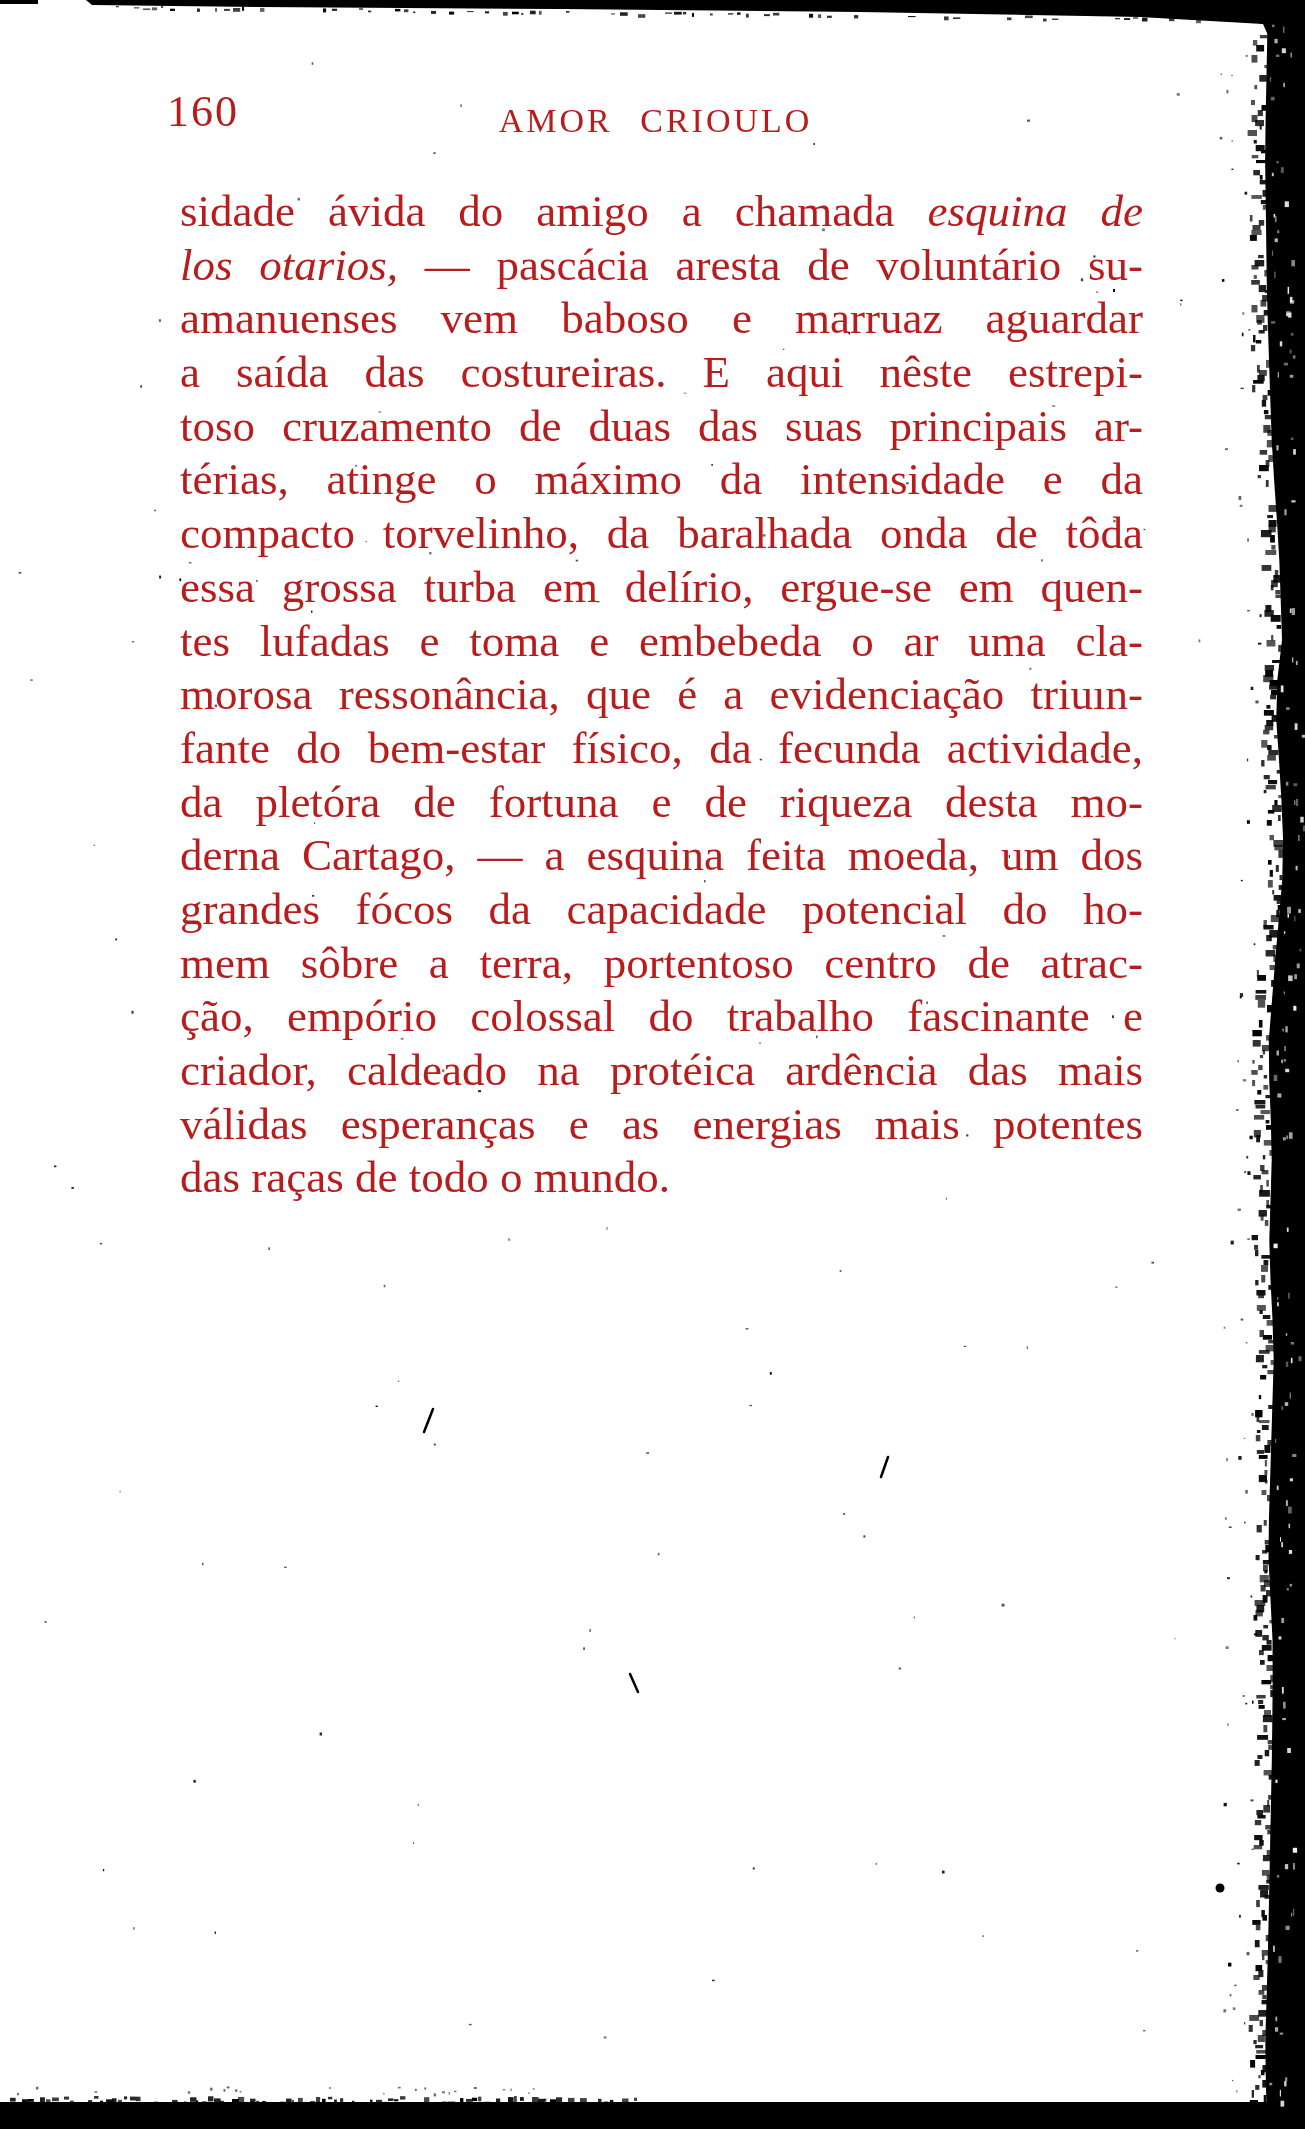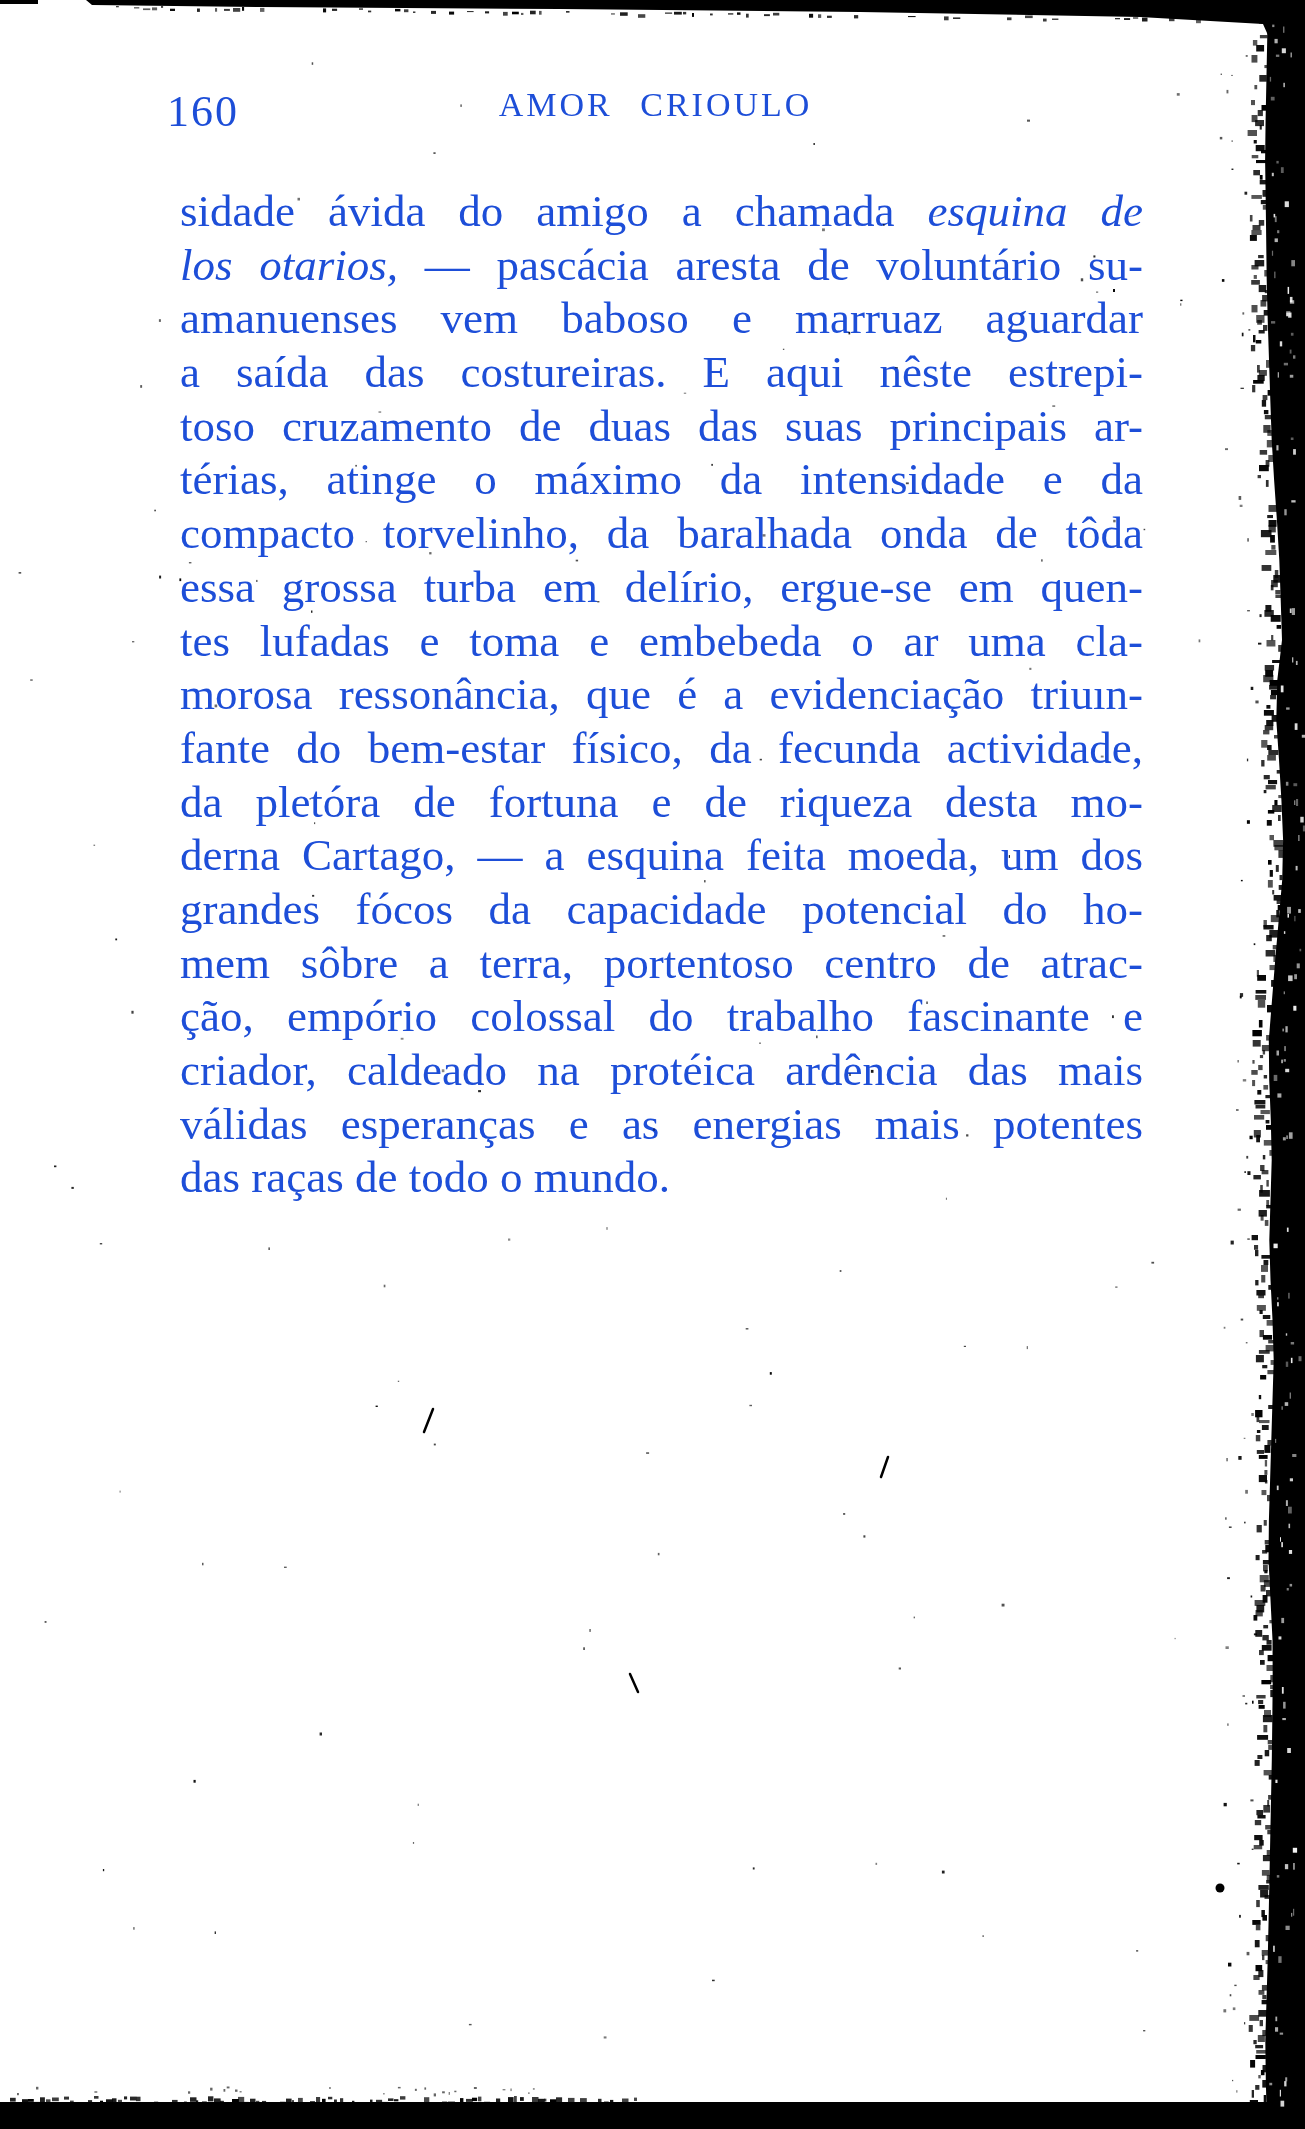--- a/index.html
+++ b/index.html
@@ -1,28 +1,28 @@
 <!DOCTYPE html>
 <html><head>
 <meta charset="utf-8">
 <style>
   html,body{margin:0;padding:0;background:#777;}
   .page{
     position:relative;width:1305px;height:2129px;background:#ffffff;
-    overflow:hidden;font-family:"Liberation Serif",serif;color:#1d4ed8;
+    overflow:hidden;font-family:"Liberation Serif",serif;color:#b91c1c;
     margin:0 auto;
   }
   .decor{position:absolute;left:0;top:0;width:1305px;height:2129px;z-index:5;pointer-events:none;}
   .running-head{position:absolute;left:0;top:0;width:100%;z-index:2;}
   .pagenum{
     position:absolute;left:167px;top:90px;
     font-size:44px;line-height:1;letter-spacing:2px;font-weight:normal;
   }
   .rtitle{
-    position:absolute;left:168px;top:88px;width:975px;text-align:center;
+    position:absolute;left:168px;top:104px;width:975px;text-align:center;
     font-size:34px;line-height:1;letter-spacing:3px;word-spacing:16px;font-weight:normal;
   }
   .text-block{
     position:absolute;left:168px;top:185px;width:975px;z-index:2;
     font-size:45px;line-height:53.7px;
   }
   .line{
     text-align:justify;text-align-last:justify;height:53.7px;overflow:hidden;margin-left:12px;
   }
   .line.last{text-align-last:left;}

